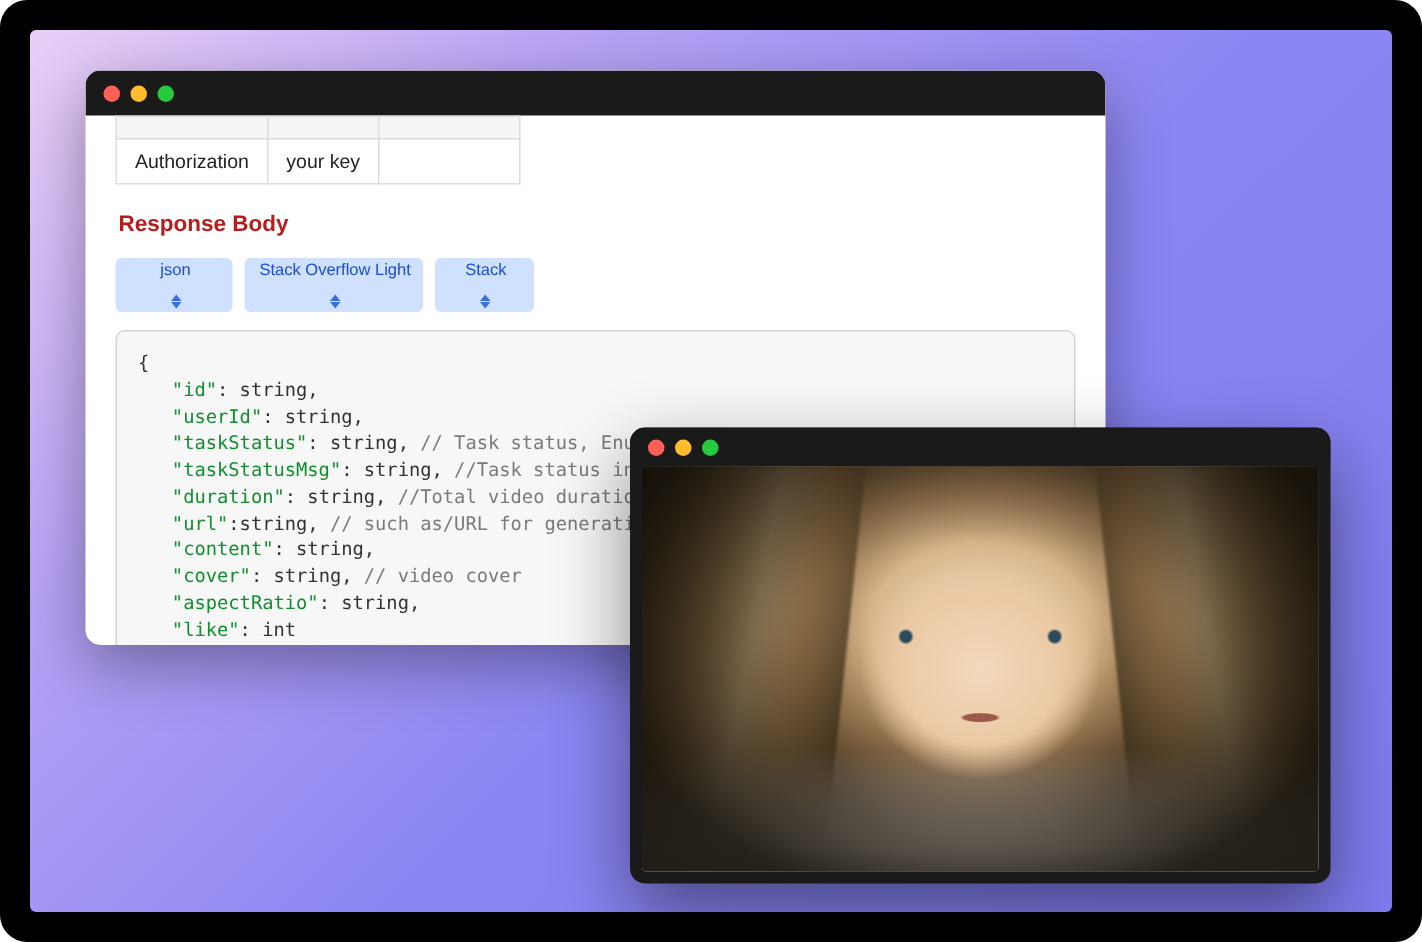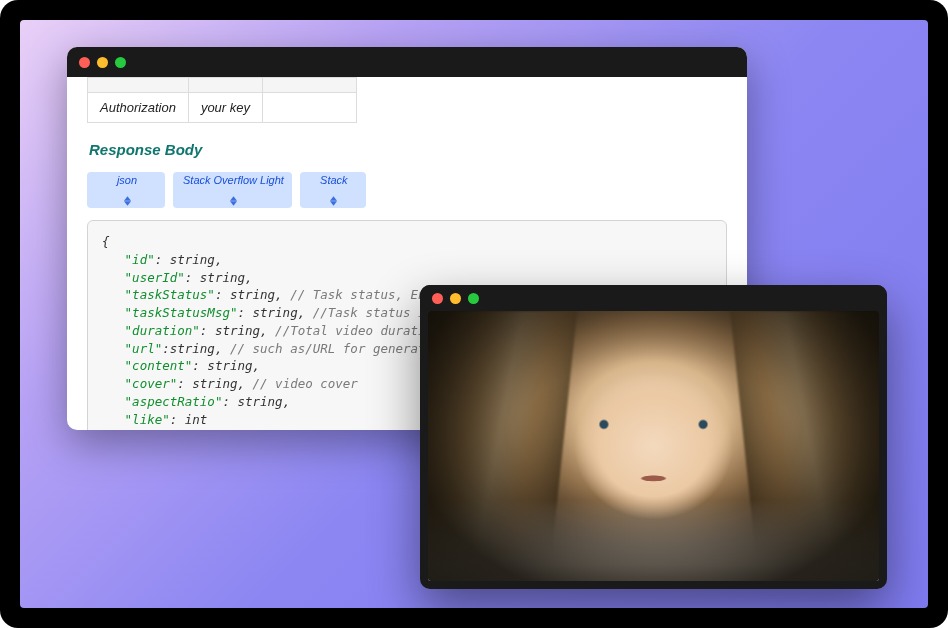--- a/index.html
+++ b/index.html
@@ -14,27 +14,26 @@
   .gradient-bg {
     width: 100%; height: 100%;
     background: linear-gradient(135deg, #e9d0f7 0%, #b8a3f5 25%, #8b86f2 55%, #7f7bf0 100%);
     border-radius: 4px;
     position: relative;
   }
 
   
   .api-window {
     position: absolute;
-    top: 27px; left: 47px;
+    top: 27px; left: 37px;
     width: 680px; height: 383px;
     background: #fff;
     border-radius: 10px;
     overflow: hidden;
     box-shadow: 0 14px 40px rgba(0,0,0,.35);
-    font-style: italic;
   }
   .titlebar {
     height: 30px;
     background: #1a1a1a;
     display: flex; align-items: center;
     padding-left: 12px; gap: 7px;
   }
   .dot { width: 11px; height: 11px; border-radius: 50%; }
   .dot.red { background: #ff5f56; }
   .dot.yellow { background: #ffbd2e; }
@@ -47,21 +46,21 @@
     border: 1px solid #dcdcdc;
     padding: 7px 12px;
     font-size: 13px;
     color: #222;
     background: #fff;
   }
   .auth-table tr.header-row td { background: #f5f5f5; height: 10px; }
   .auth-table td.empty { min-width: 94px; }
 
   .section-title {
-    font-size: 15px; font-weight: 700; color: #0f766e;
+    font-size: 15px; font-weight: 700; color: #b91c1c;
     margin: 18px 0 14px 2px;
   }
 
   .pill-row { display: flex; gap: 8px; margin-bottom: 12px; }
   .pill {
     background: #cfe1ff;
     border-radius: 4px;
     padding: 2px 8px 2px 10px;
     font-size: 11px;
     color: #1a4ed8;

